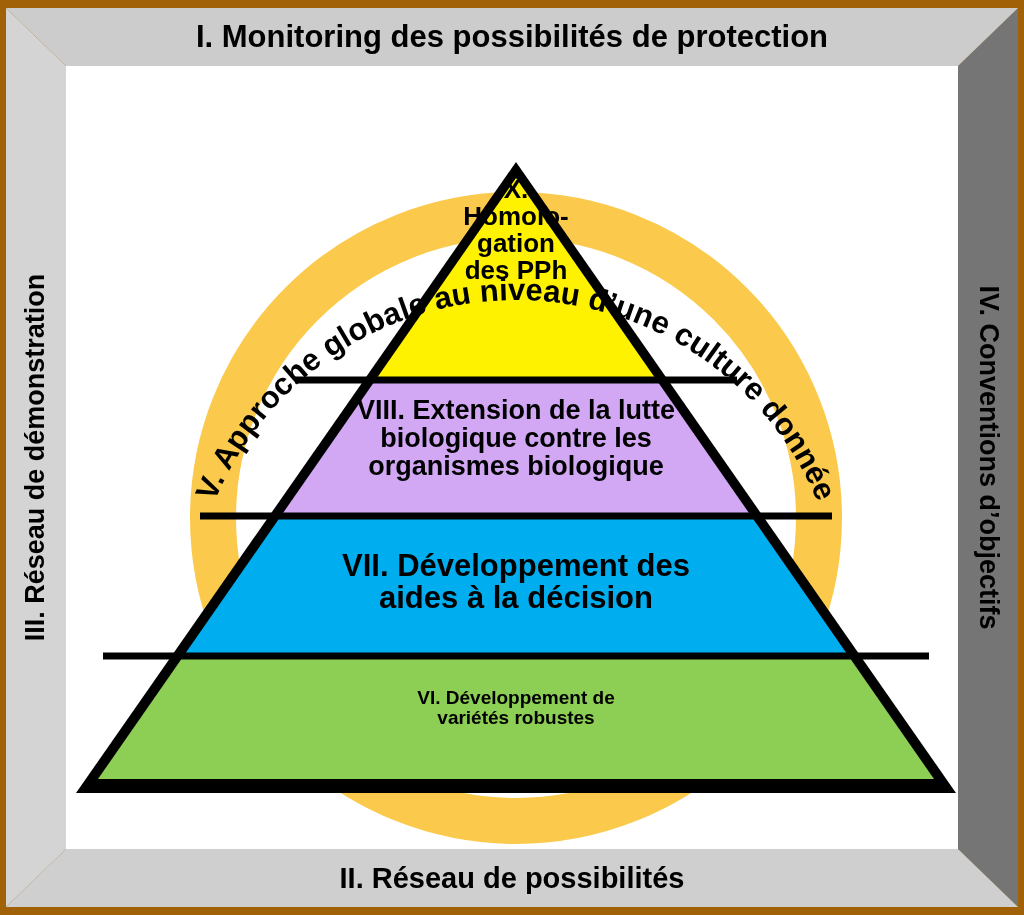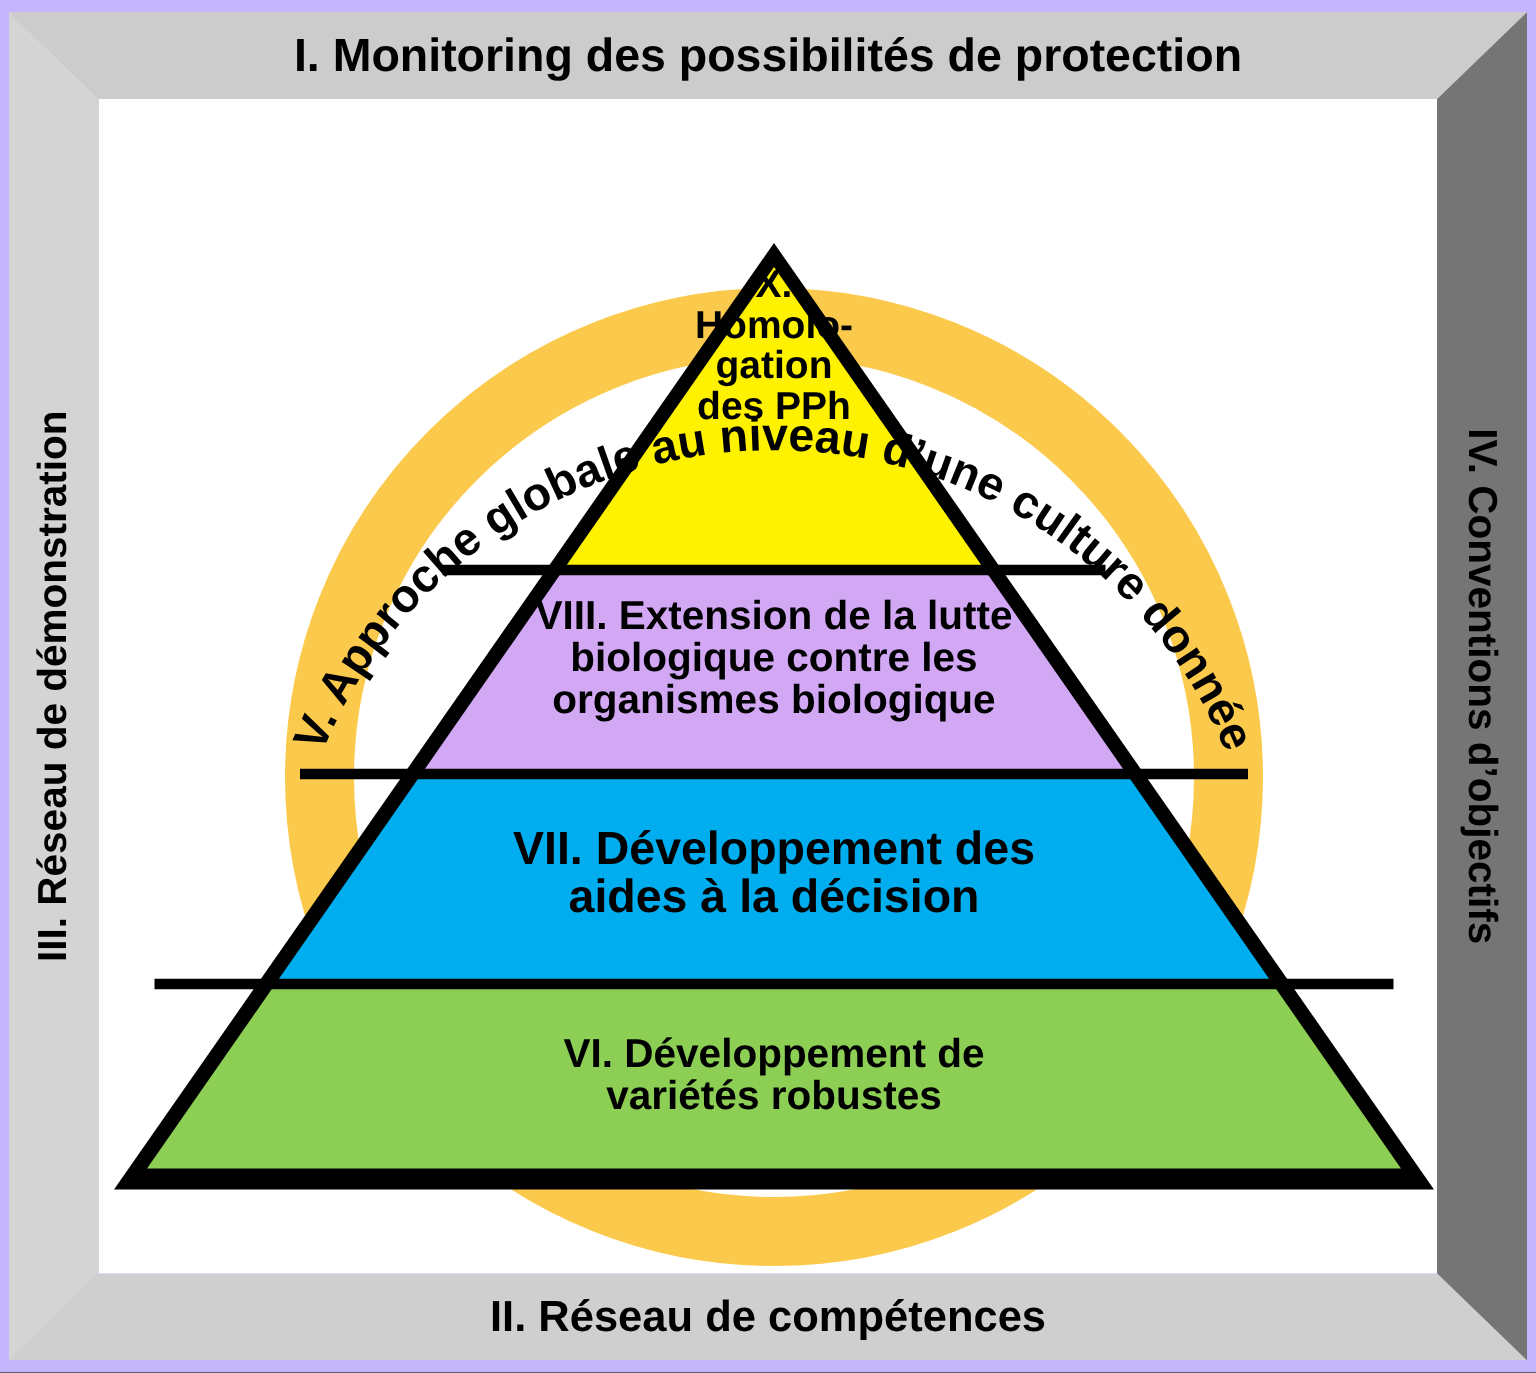--- a/index.html
+++ b/index.html
@@ -1,18 +1,18 @@
 <!DOCTYPE html>
 <html><head>
 <meta charset="utf-8">
 <style>
   html,body{margin:0;padding:0;background:#000;}
   body{width:1024px;height:915px;overflow:hidden;font-family:"Liberation Sans",sans-serif;}
 
-  #root{position:relative;width:1024px;height:915px;background:#c4b5fd;}
+  #root{position:relative;width:1024px;height:915px;background:#a16207;}
 
   
   .frame{position:absolute;left:6px;top:8px;width:1012px;height:899px;}
 
   .bevel{position:absolute;}
   
   .bevel-top{
     left:0;top:0;width:1012px;height:58px;
     background:#CCCCCC;
     clip-path:polygon(0 0,1012px 0,952px 58px,60px 58px);
@@ -71,41 +71,41 @@
     position:absolute;
     color:#000;font-weight:bold;text-align:center;
     line-height:1.04;
     white-space:pre-line;
     pointer-events:none;
   }
   .t-x{font-size:26px;}
   .t-ix{font-size:26px;}
   .t-viii{font-size:27px;}
   .t-vii{font-size:31px;}
-  .t-vi{font-size:27px;}
+  .t-vi{font-size:19px;}
 </style>
 </head>
 <body>
 
 <div id="root">
 
   <div class="frame">
 
     <div class="bevel bevel-left"></div>
     <div class="bevel bevel-right"></div>
     <div class="bevel bevel-top"></div>
     <div class="bevel bevel-bottom"></div>
 
     <div class="inner-white"></div>
 
     <div class="frame-label lbl-top">
       <span>I. Monitoring des possibilités de protection</span>
     </div>
     <div class="frame-label lbl-bottom">
-      <span>II. Réseau de compétences</span>
+      <span>II. Réseau de possibilités</span>
     </div>
     <div class="frame-label lbl-left">
       <span>III. Réseau de démonstration</span>
     </div>
     <div class="frame-label lbl-right">
       <span>IV. Conventions d’objectifs</span>
     </div>
 
     <div class="stage">
 

